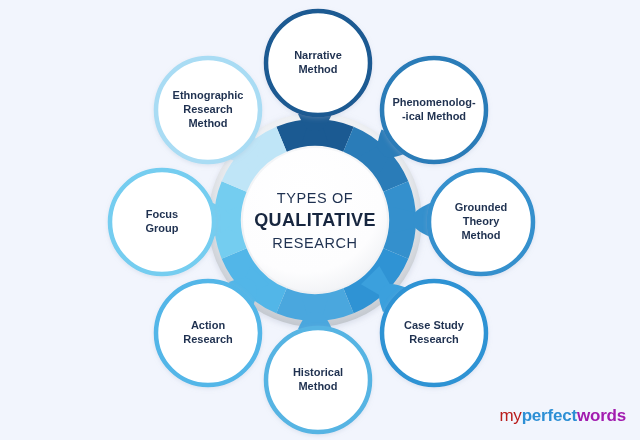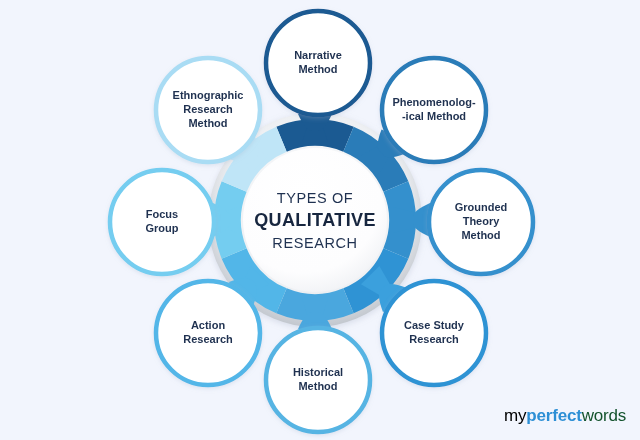--- a/index.html
+++ b/index.html
@@ -52,23 +52,23 @@
   }
   .logo {
     position: absolute;
     right: 14px;
     bottom: 14px;
     font-family: "Liberation Sans", sans-serif;
     font-size: 17px;
     letter-spacing: -0.2px;
     white-space: nowrap;
   }
-  .logo .lg-my { color: #000000; font-weight: normal; }
+  .logo .lg-my { color: #b91c1c; font-weight: normal; }
   .logo .lg-perfect { color: #2d8fd5; font-weight: bold; text-align: center; }
-  .logo .lg-words { color: #14532d; font-weight: normal; text-align: right; }
+  .logo .lg-words { color: #a21caf; font-weight: bold; text-align: right; }
 </style>
 </head>
 <body>
 
 <div id="stage">
 
   <svg class="diagram" viewBox="0 0 640 440">
     <defs>
       <radialGradient id="gradRim" cx="50%" cy="42%" r="58%">
         <stop offset="0%" stop-color="#ffffff"></stop>

